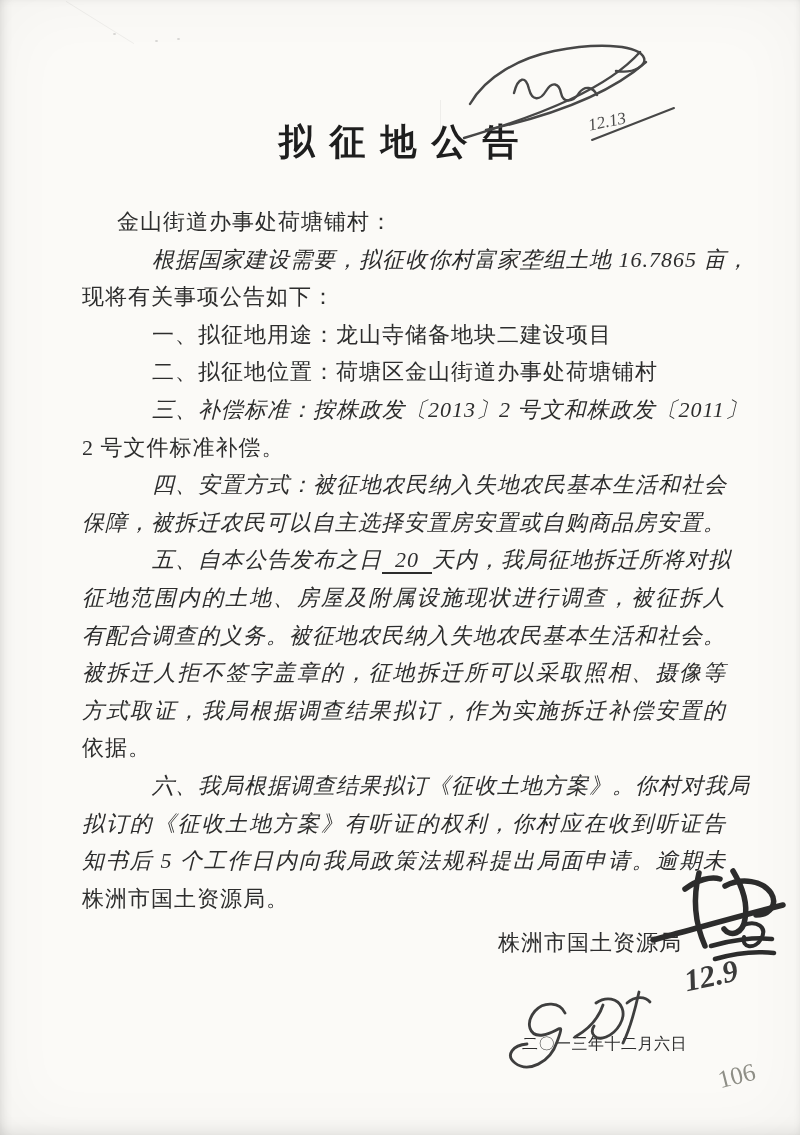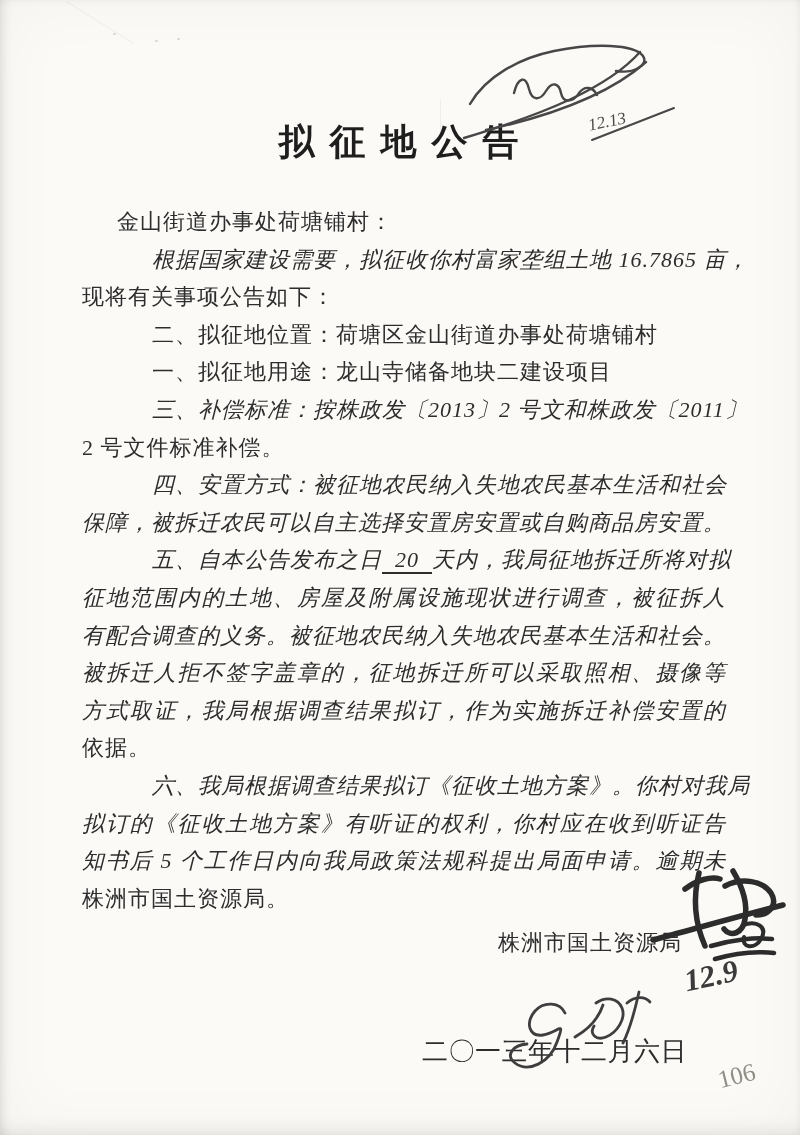--- a/index.html
+++ b/index.html
@@ -26,42 +26,42 @@
   }
   .ln{height:37.6px;white-space:nowrap;}
   .ln.j{text-align:justify;text-align-last:justify;font-style:italic;}
   .ln.ind{padding-left:70px;}
   .ln.sal{padding-left:35px;}
   .blank{
     display:inline-block;padding:0 13px;
     border-bottom:2px solid #2d2d2d;line-height:24px;
   }
   .sig-org{position:absolute;top:928px;right:118px;font-size:22px;letter-spacing:1px;}
-  .sig-date{position:absolute;top:1002px;right:113px;font-size:26px;letter-spacing:0.5px;margin-top:32px;}
+  .sig-date{position:absolute;top:1002px;right:113px;font-size:16px;letter-spacing:0.5px;margin-top:32px;}
   .hw{position:absolute;font-style:italic;white-space:nowrap;}
   .hw-top-note{left:588px;top:112px;font-size:17px;color:#4a4a4a;transform:rotate(-12deg);}
   .hw-mid-note{left:684px;top:958px;font-size:31px;font-weight:600;color:#3b3b3b;transform:rotate(-12deg);}
   .hw-page-num{left:718px;top:1062px;font-size:25px;color:#8e8e86;transform:rotate(-14deg);font-style:normal;}
   .overlay{position:absolute;left:0;top:0;width:800px;height:1135px;pointer-events:none;}
   .speck{position:absolute;width:3px;height:2px;background:rgba(0,0,0,0.14);border-radius:50%;}
   .crease{position:absolute;background:rgba(0,0,0,0.05);}
 </style>
 </head>
 <body>
 
 <div class="page">
 
   <div class="title">拟 征 地 公 告</div>
 
   <div class="content">
     <div class="ln sal">金山街道办事处荷塘铺村：</div>
     <div class="ln ind j">根据国家建设需要，拟征收你村富家垄组土地 16.7865 亩，</div>
     <div class="ln">现将有关事项公告如下：</div>
+    <div class="ln ind">一、拟征地用途：龙山寺储备地块二建设项目</div>
     <div class="ln ind">二、拟征地位置：荷塘区金山街道办事处荷塘铺村</div>
-    <div class="ln ind">一、拟征地用途：龙山寺储备地块二建设项目</div>
     <div class="ln ind j">三、补偿标准：按株政发〔2013〕2 号文和株政发〔2011〕</div>
     <div class="ln">2 号文件标准补偿。</div>
     <div class="ln ind j">四、安置方式：被征地农民纳入失地农民基本生活和社会</div>
     <div class="ln j">保障，被拆迁农民可以自主选择安置房安置或自购商品房安置。</div>
     <div class="ln ind j"><span>五、自本公告发布之日</span><span class="blank">20</span><span>天内，我局征地拆迁所将对拟</span></div>
     <div class="ln j">征地范围内的土地、房屋及附属设施现状进行调查，被征拆人</div>
     <div class="ln j">有配合调查的义务。被征地农民纳入失地农民基本生活和社会。</div>
     <div class="ln j">被拆迁人拒不签字盖章的，征地拆迁所可以采取照相、摄像等</div>
     <div class="ln j">方式取证，我局根据调查结果拟订，作为实施拆迁补偿安置的</div>
     <div class="ln">依据。</div>

